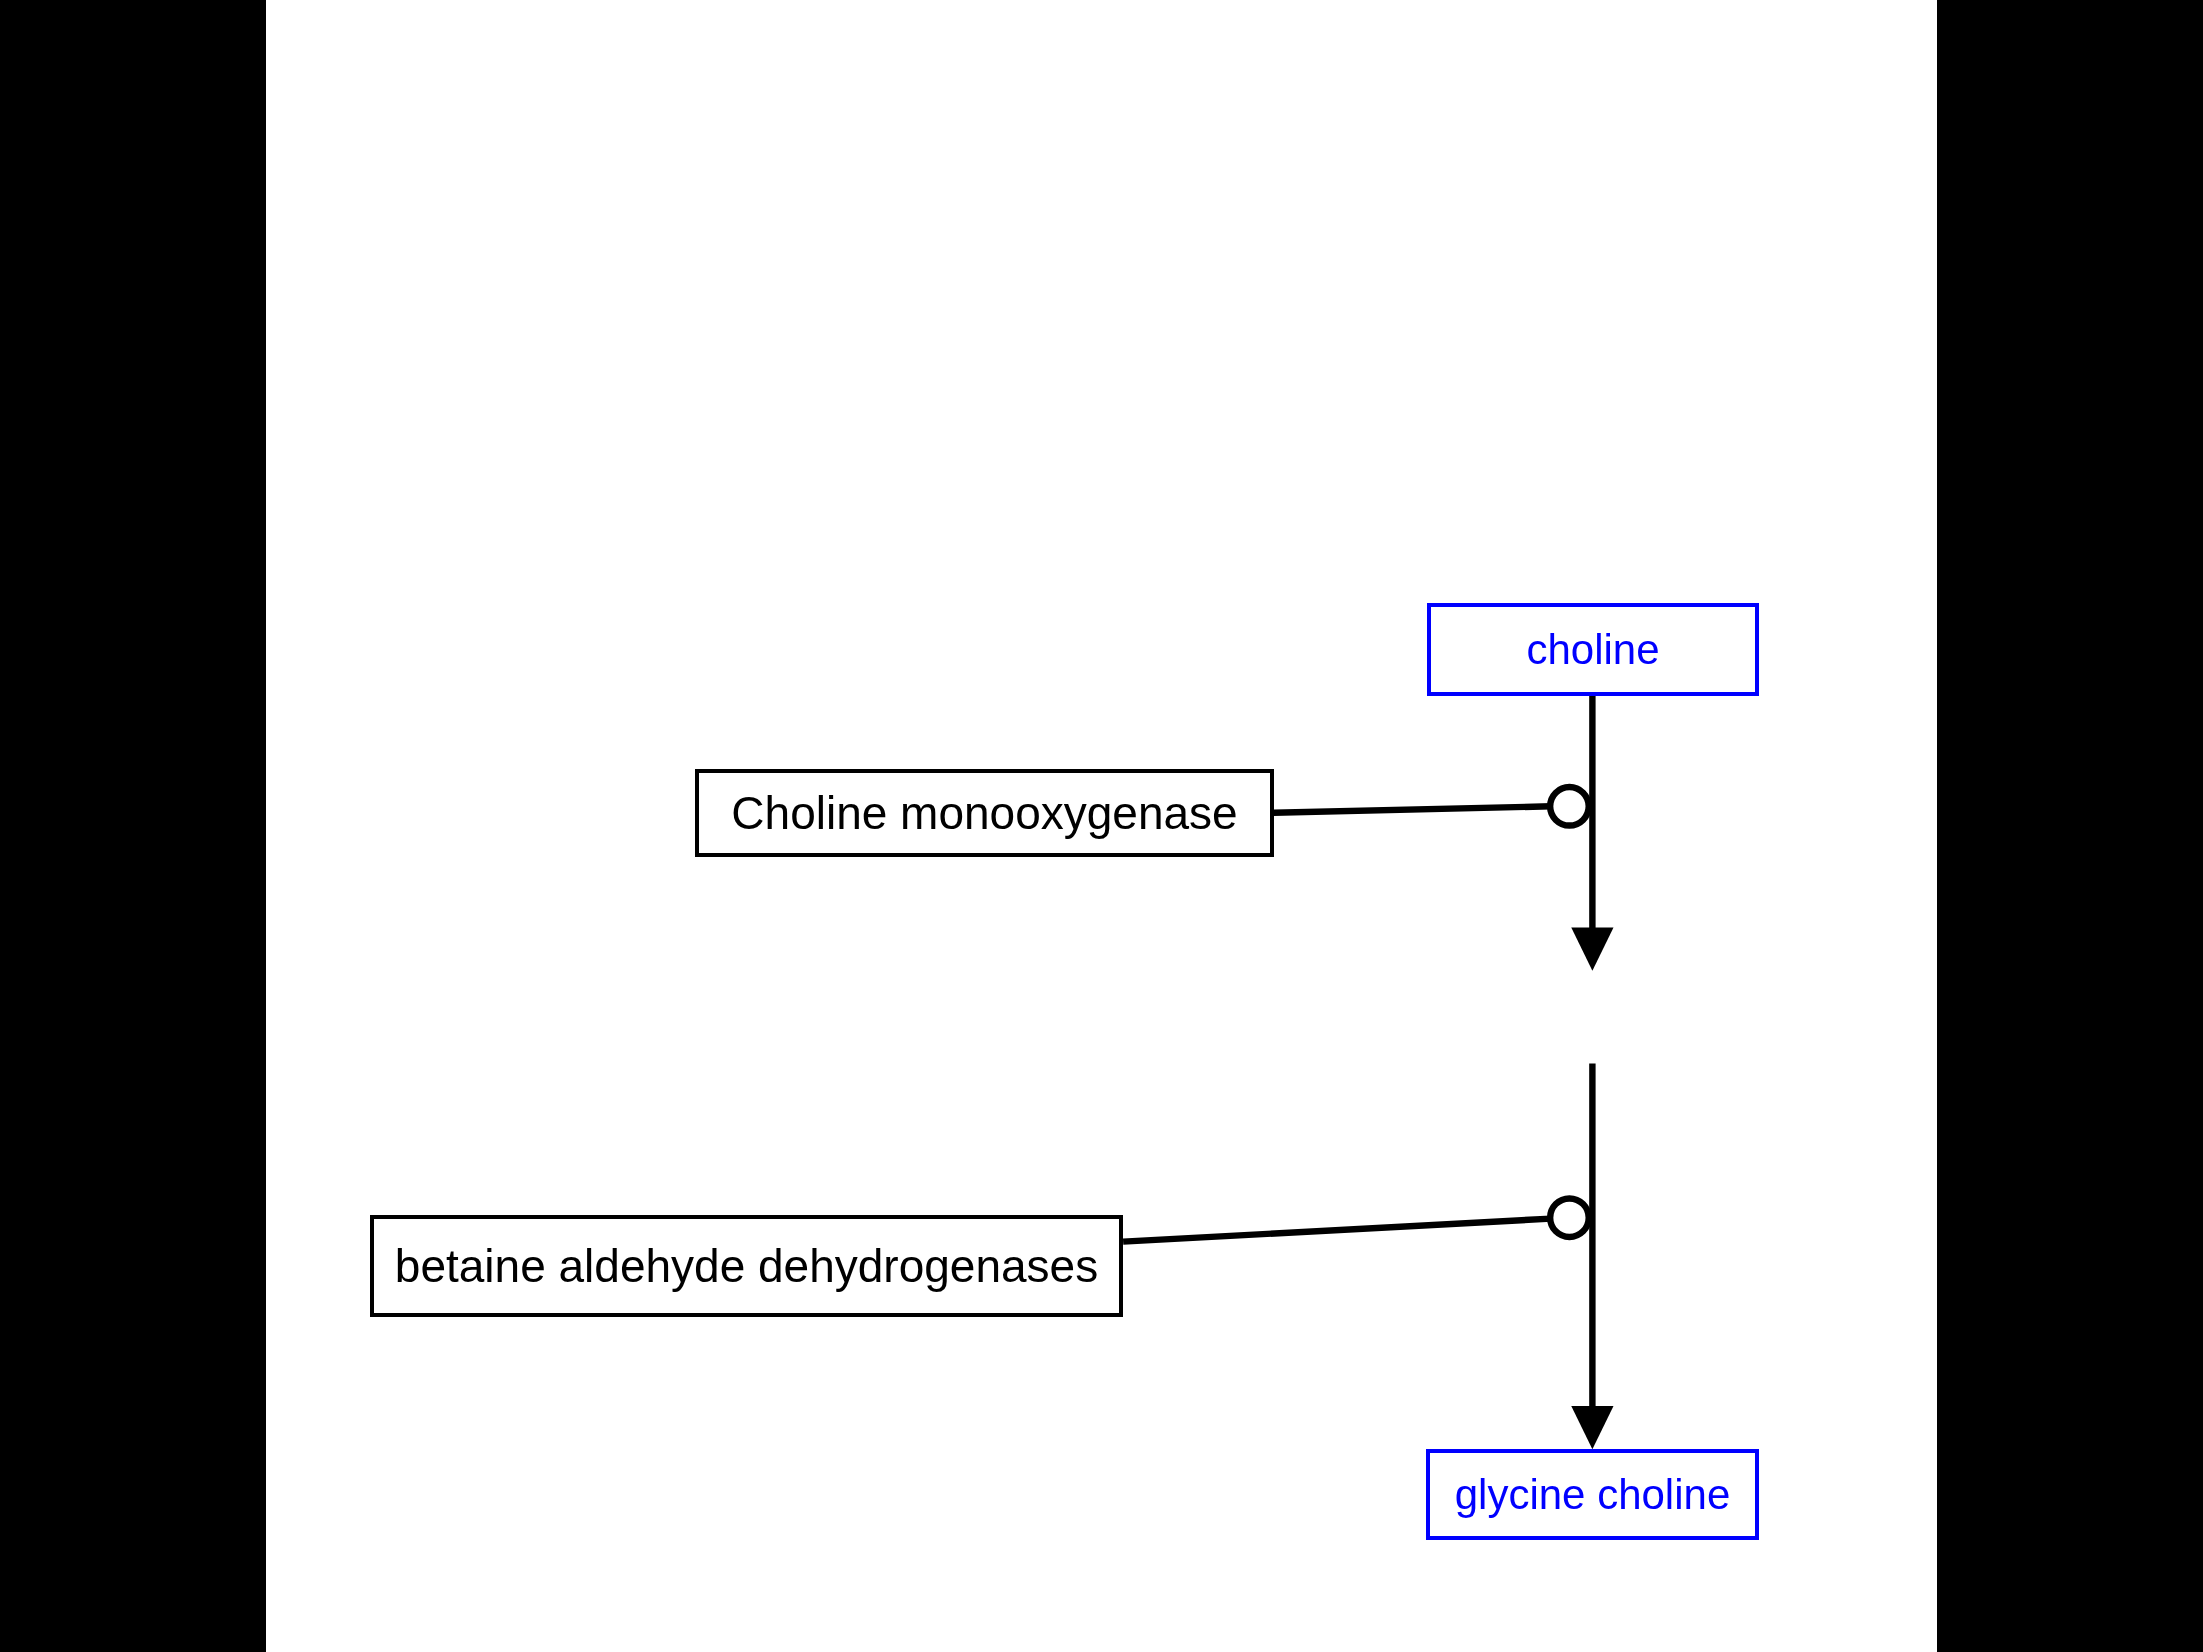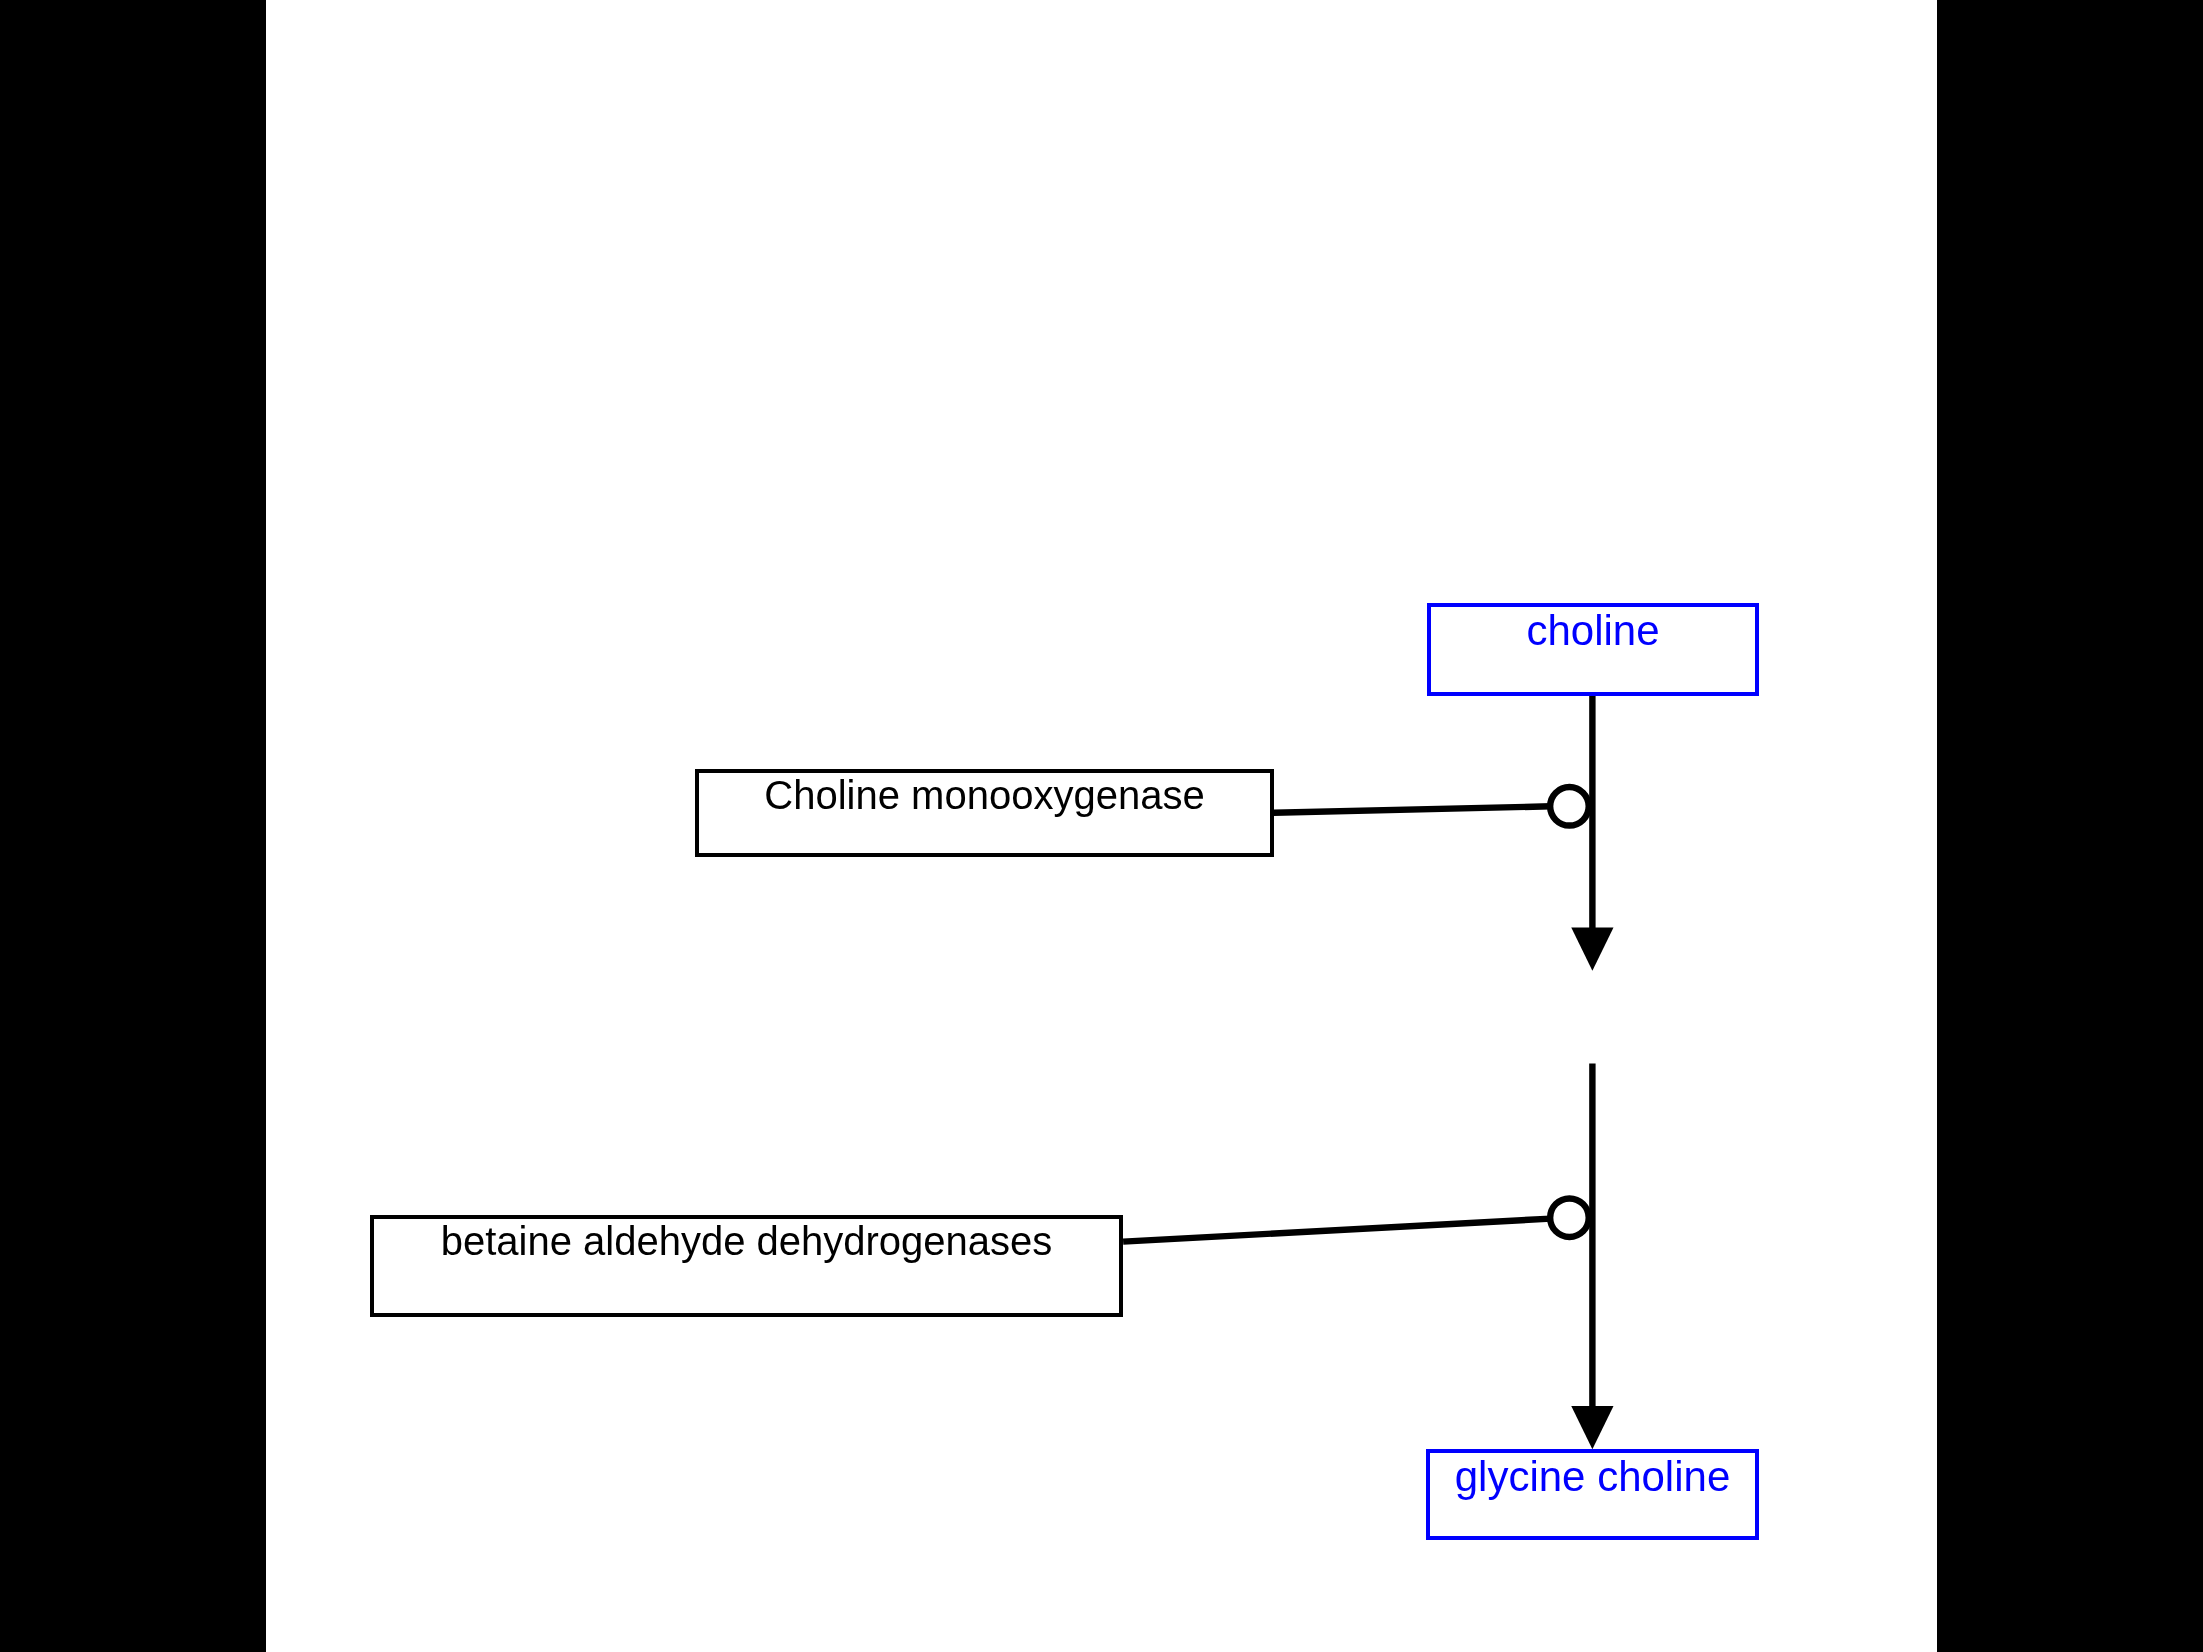--- a/index.html
+++ b/index.html
@@ -41,34 +41,34 @@
     width: 2204px;
     height: 1653px;
     pointer-events: none;
   }
 
   
   .node {
     position: absolute;
     box-sizing: border-box;
     display: flex;
-    align-items: flex-start;
+    align-items: center;
     justify-content: center;
     background: #ffffff;
     white-space: nowrap;
   }
   .compound {
     border: 4.6px solid #0000ff;
     color: #0000ff;
     font-size: 42px;
   }
   .enzyme {
     border: 4.6px solid #000000;
     color: #000000;
-    font-size: 40px;
+    font-size: 46px;
   }
 
   #node-choline          { left: 1427px; top: 603px;  width: 332px; height: 93px; }
   #node-betaine-aldehyde { left: 1358px; top: 971px; width: 467px; height: 93px; }
   #node-glycine-betaine  { left: 1426px; top: 1449px; width: 333px; height: 91px;  }
   #node-choline-monooxygenase { left: 695px; top: 769px;  width: 579px; height: 88px; }
   #node-betaine-aldehyde-dehydrogenases { left: 370px; top: 1215px; width: 753px; height: 102px; }
 </style>
 </head>
 <body>

